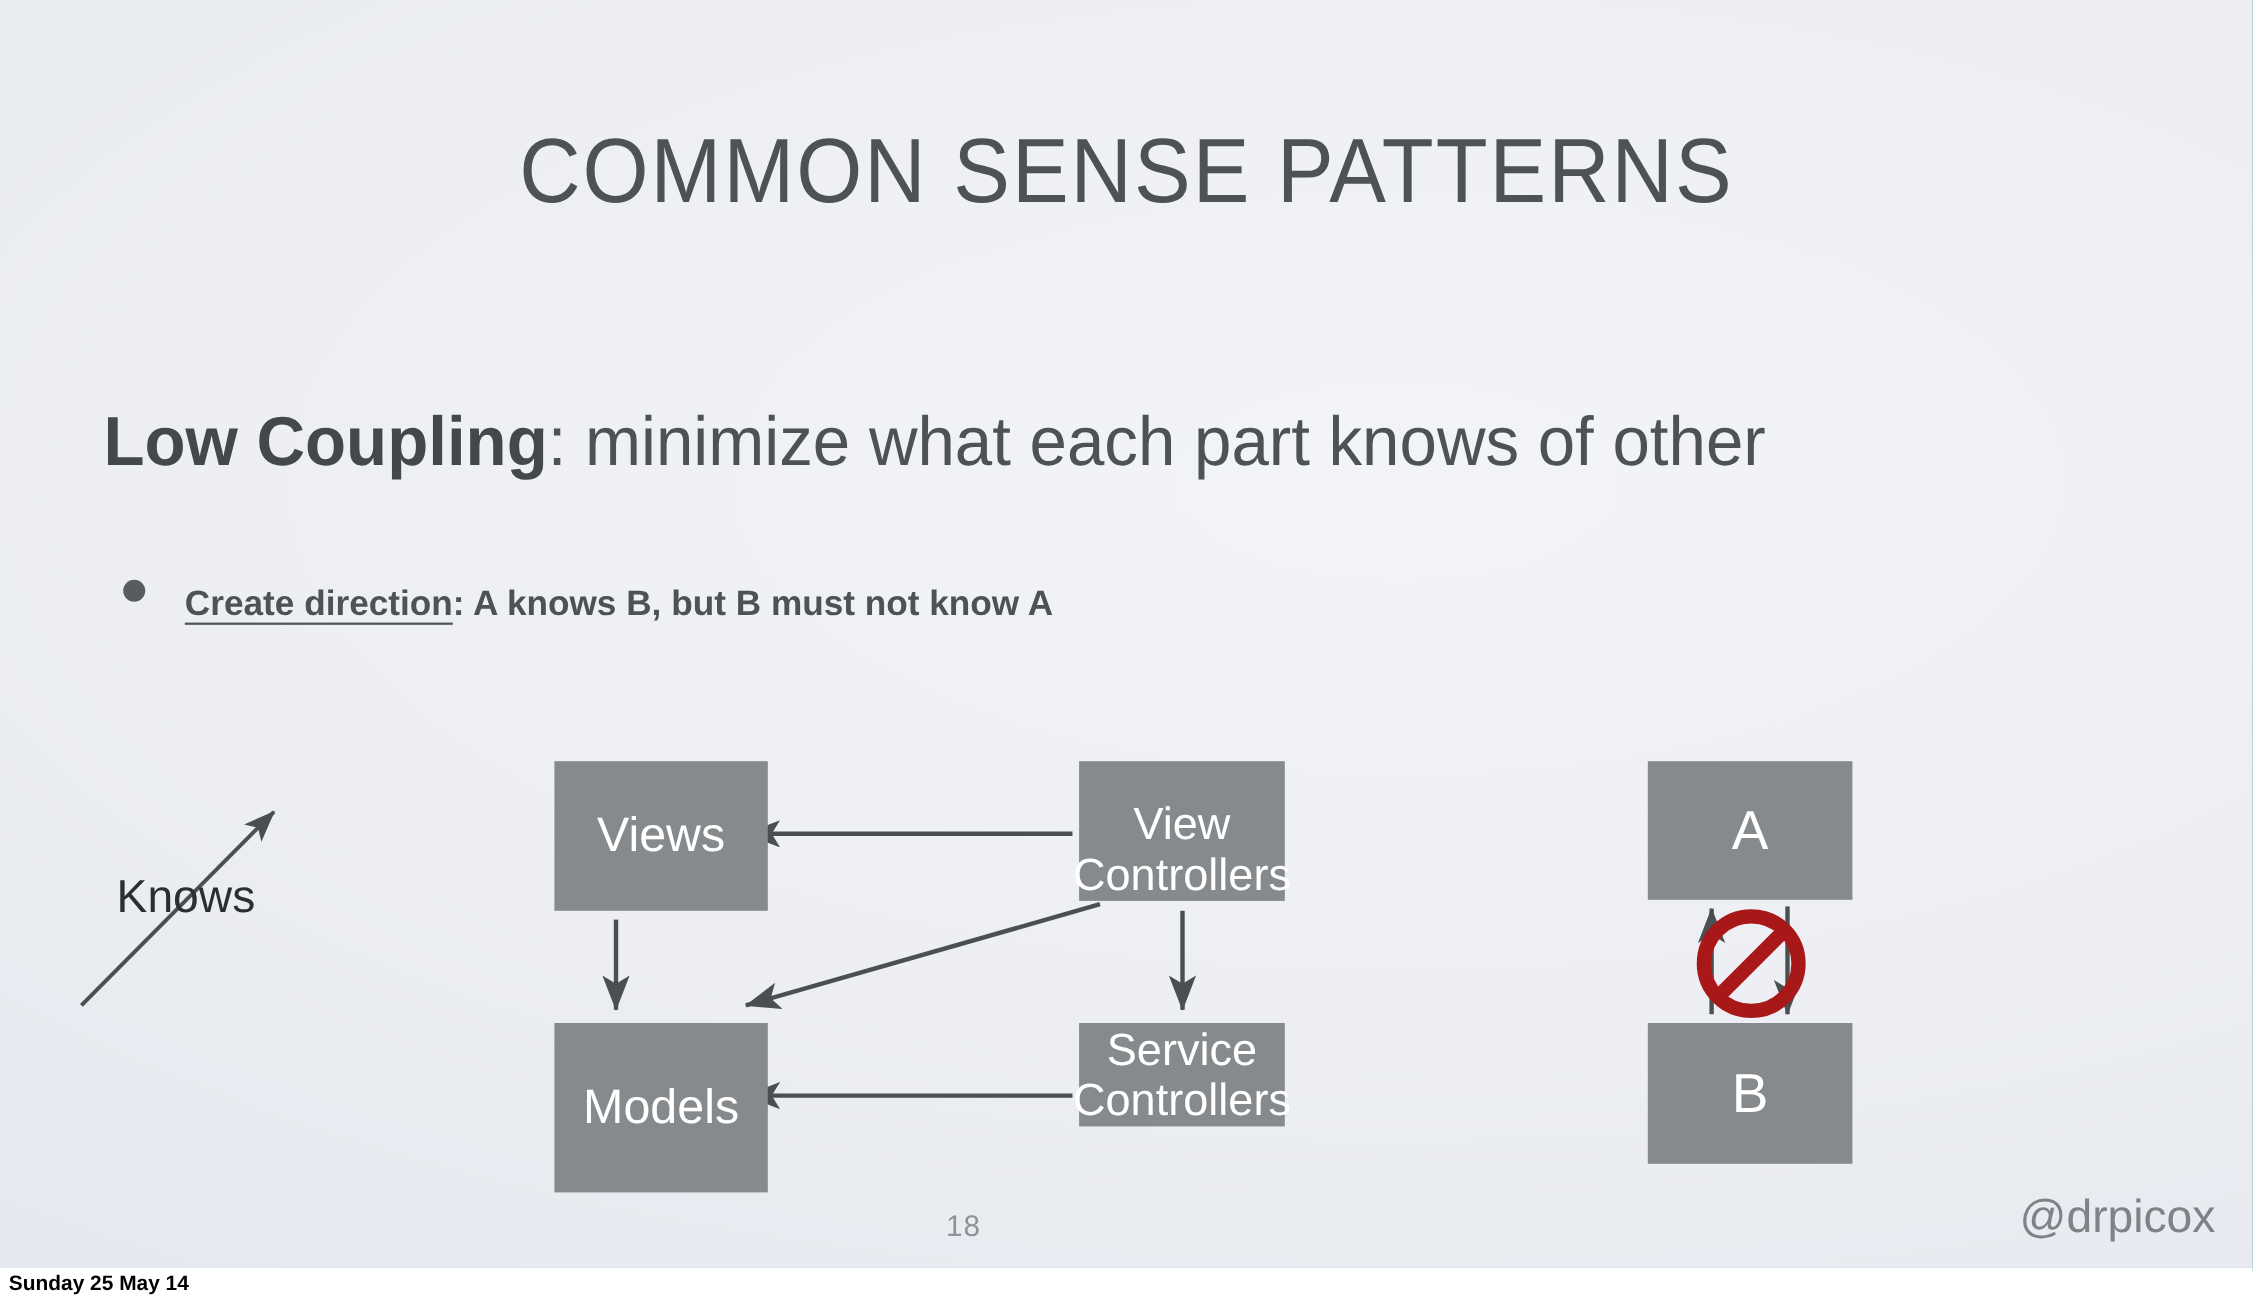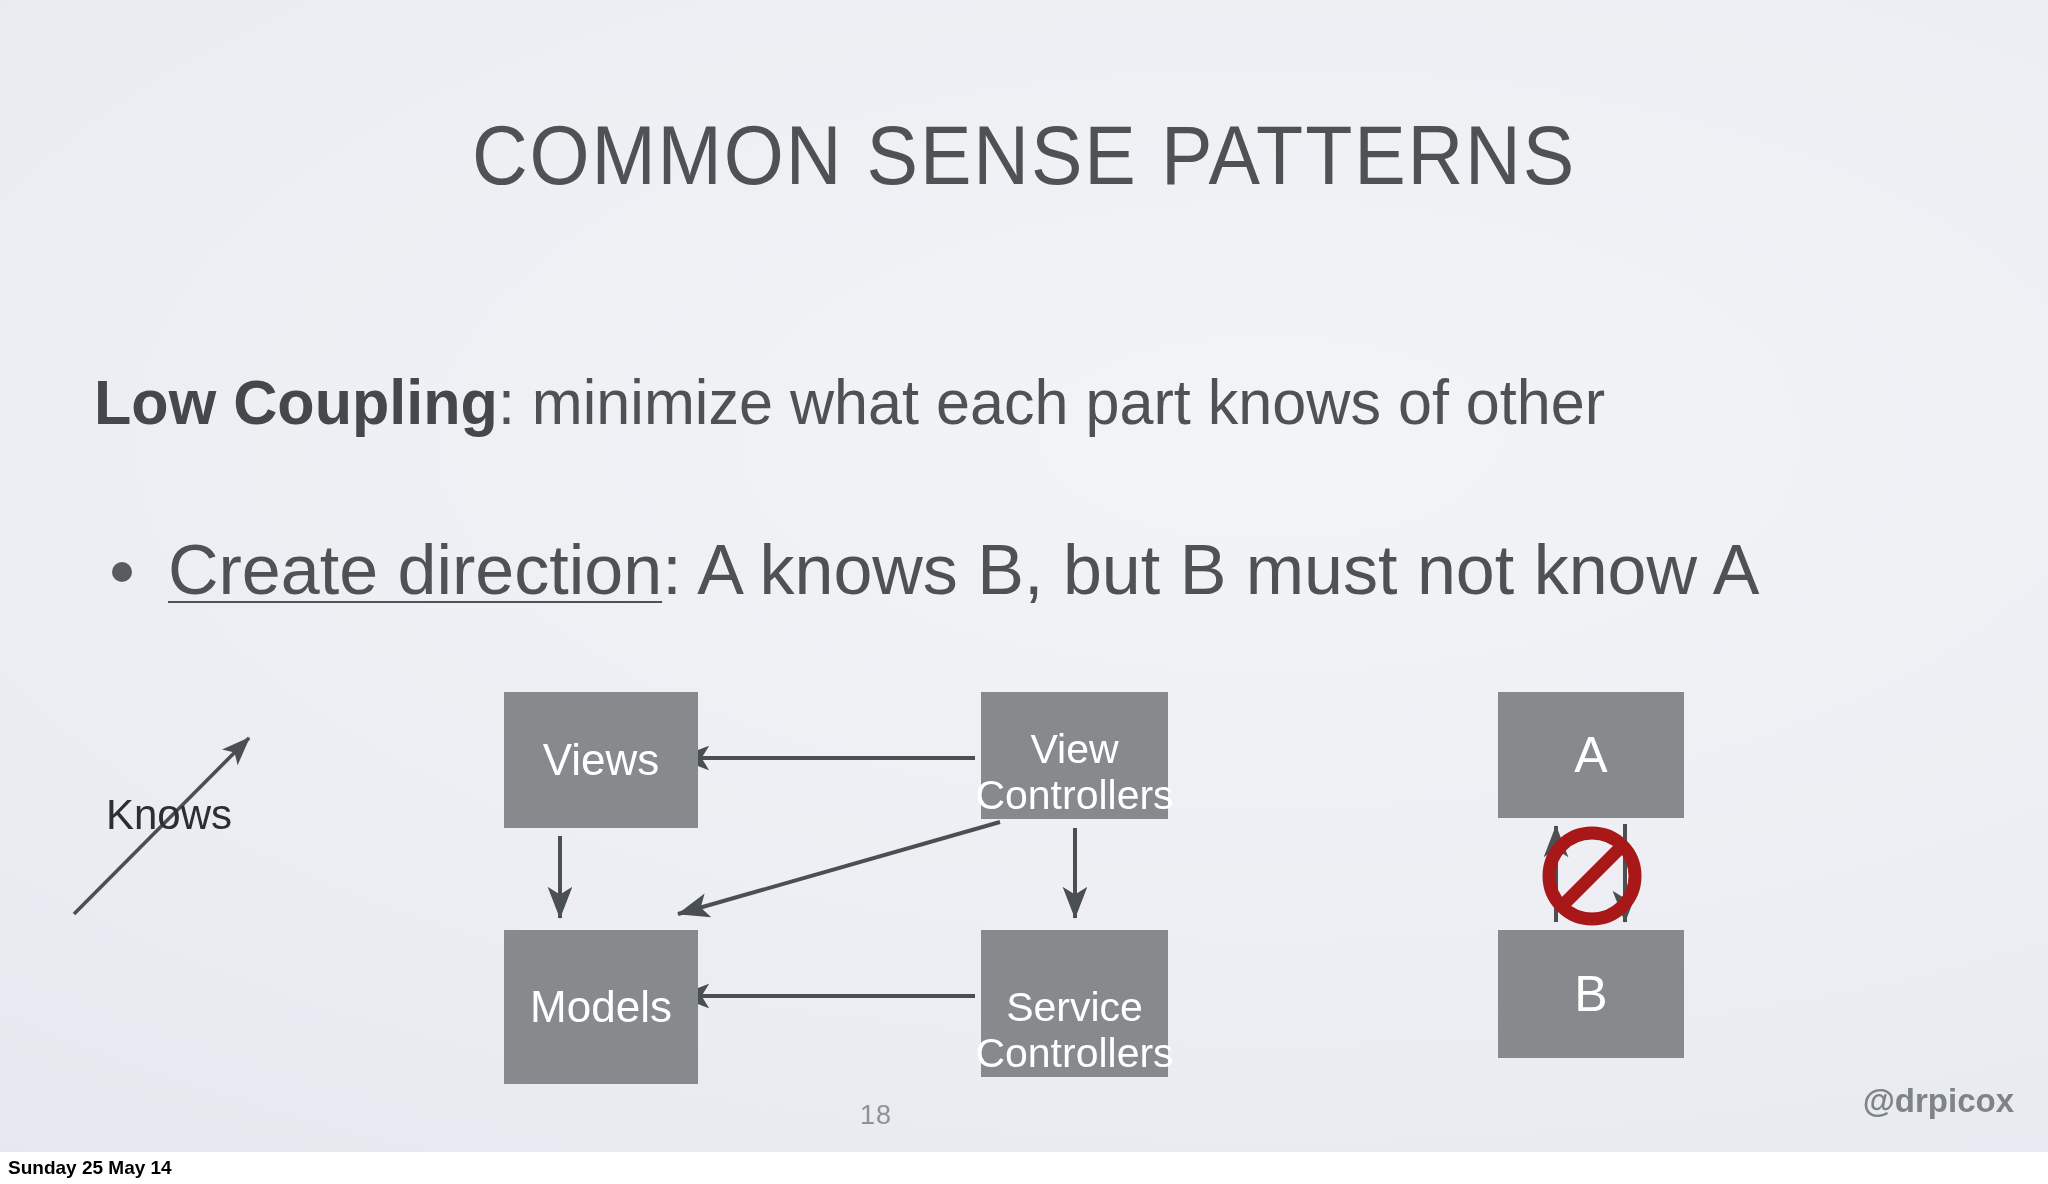--- a/index.html
+++ b/index.html
@@ -81,23 +81,23 @@
     width: 20px;
     height: 20px;
     border-radius: 50%;
     background: #585c5f;
     margin-right: 36px;
     position: relative;
     top: -12px;
     flex: 0 0 auto;
   }
   .bullet-text {
-    font-size: 70px;
+    font-size: 32px;
     color: #4e5255;
-    font-weight: 400;
+    font-weight: 700;
     letter-spacing: 0px;
   }
   .bullet-text .ul {
     text-decoration: underline;
     text-underline-offset: 7px;
     text-decoration-thickness: 2px;
   }
 
   
   .knows-label {
@@ -139,42 +139,42 @@
     letter-spacing: 0px;
   }
   .node-box.one-line { font-size: 44px; margin-left: 38px; }
   .node-box.two-line { font-size: 41px; align-items: flex-end; }
   .node-box.letter   { font-size: 50px; }
 
   #node-views        { left: 466px;  top: 692px;  width: 194px; height: 136px; }
   #node-view-ctrl    { left: 981px;  top: 692px;  width: 187px; height: 127px; }
   #node-a            { left: 1498px; top: 692px;  width: 186px; height: 126px; }
   #node-models       { left: 466px;  top: 930px;  width: 194px; height: 154px; }
-  #node-service-ctrl { left: 981px;  top: 930px;  width: 187px; height: 147px; }
+  #node-service-ctrl { left: 981px;  top: 930px;  width: 187px; height: 94px; }
   #node-b            { left: 1498px; top: 930px;  width: 186px; height: 128px; }
 
   
   .page-number {
     position: absolute;
     left: 0;
     top: 1100px;
     width: 1752px;
     text-align: center;
     font-size: 27px;
     color: #8e9296;
     font-weight: 300;
     letter-spacing: 1px;
   }
   .handle-watermark {
     position: absolute;
     right: 34px;
     top: 1082px;
-    font-size: 33px;
+    font-size: 42px;
     color: #7e8388;
-    font-weight: 700;
+    font-weight: 400;
     letter-spacing: 0px;
   }
   .date-bar {
     position: absolute;
     left: 0;
     top: 1152px;
     width: 2048px;
     height: 32px;
     background: #ffffff;
     display: flex;

